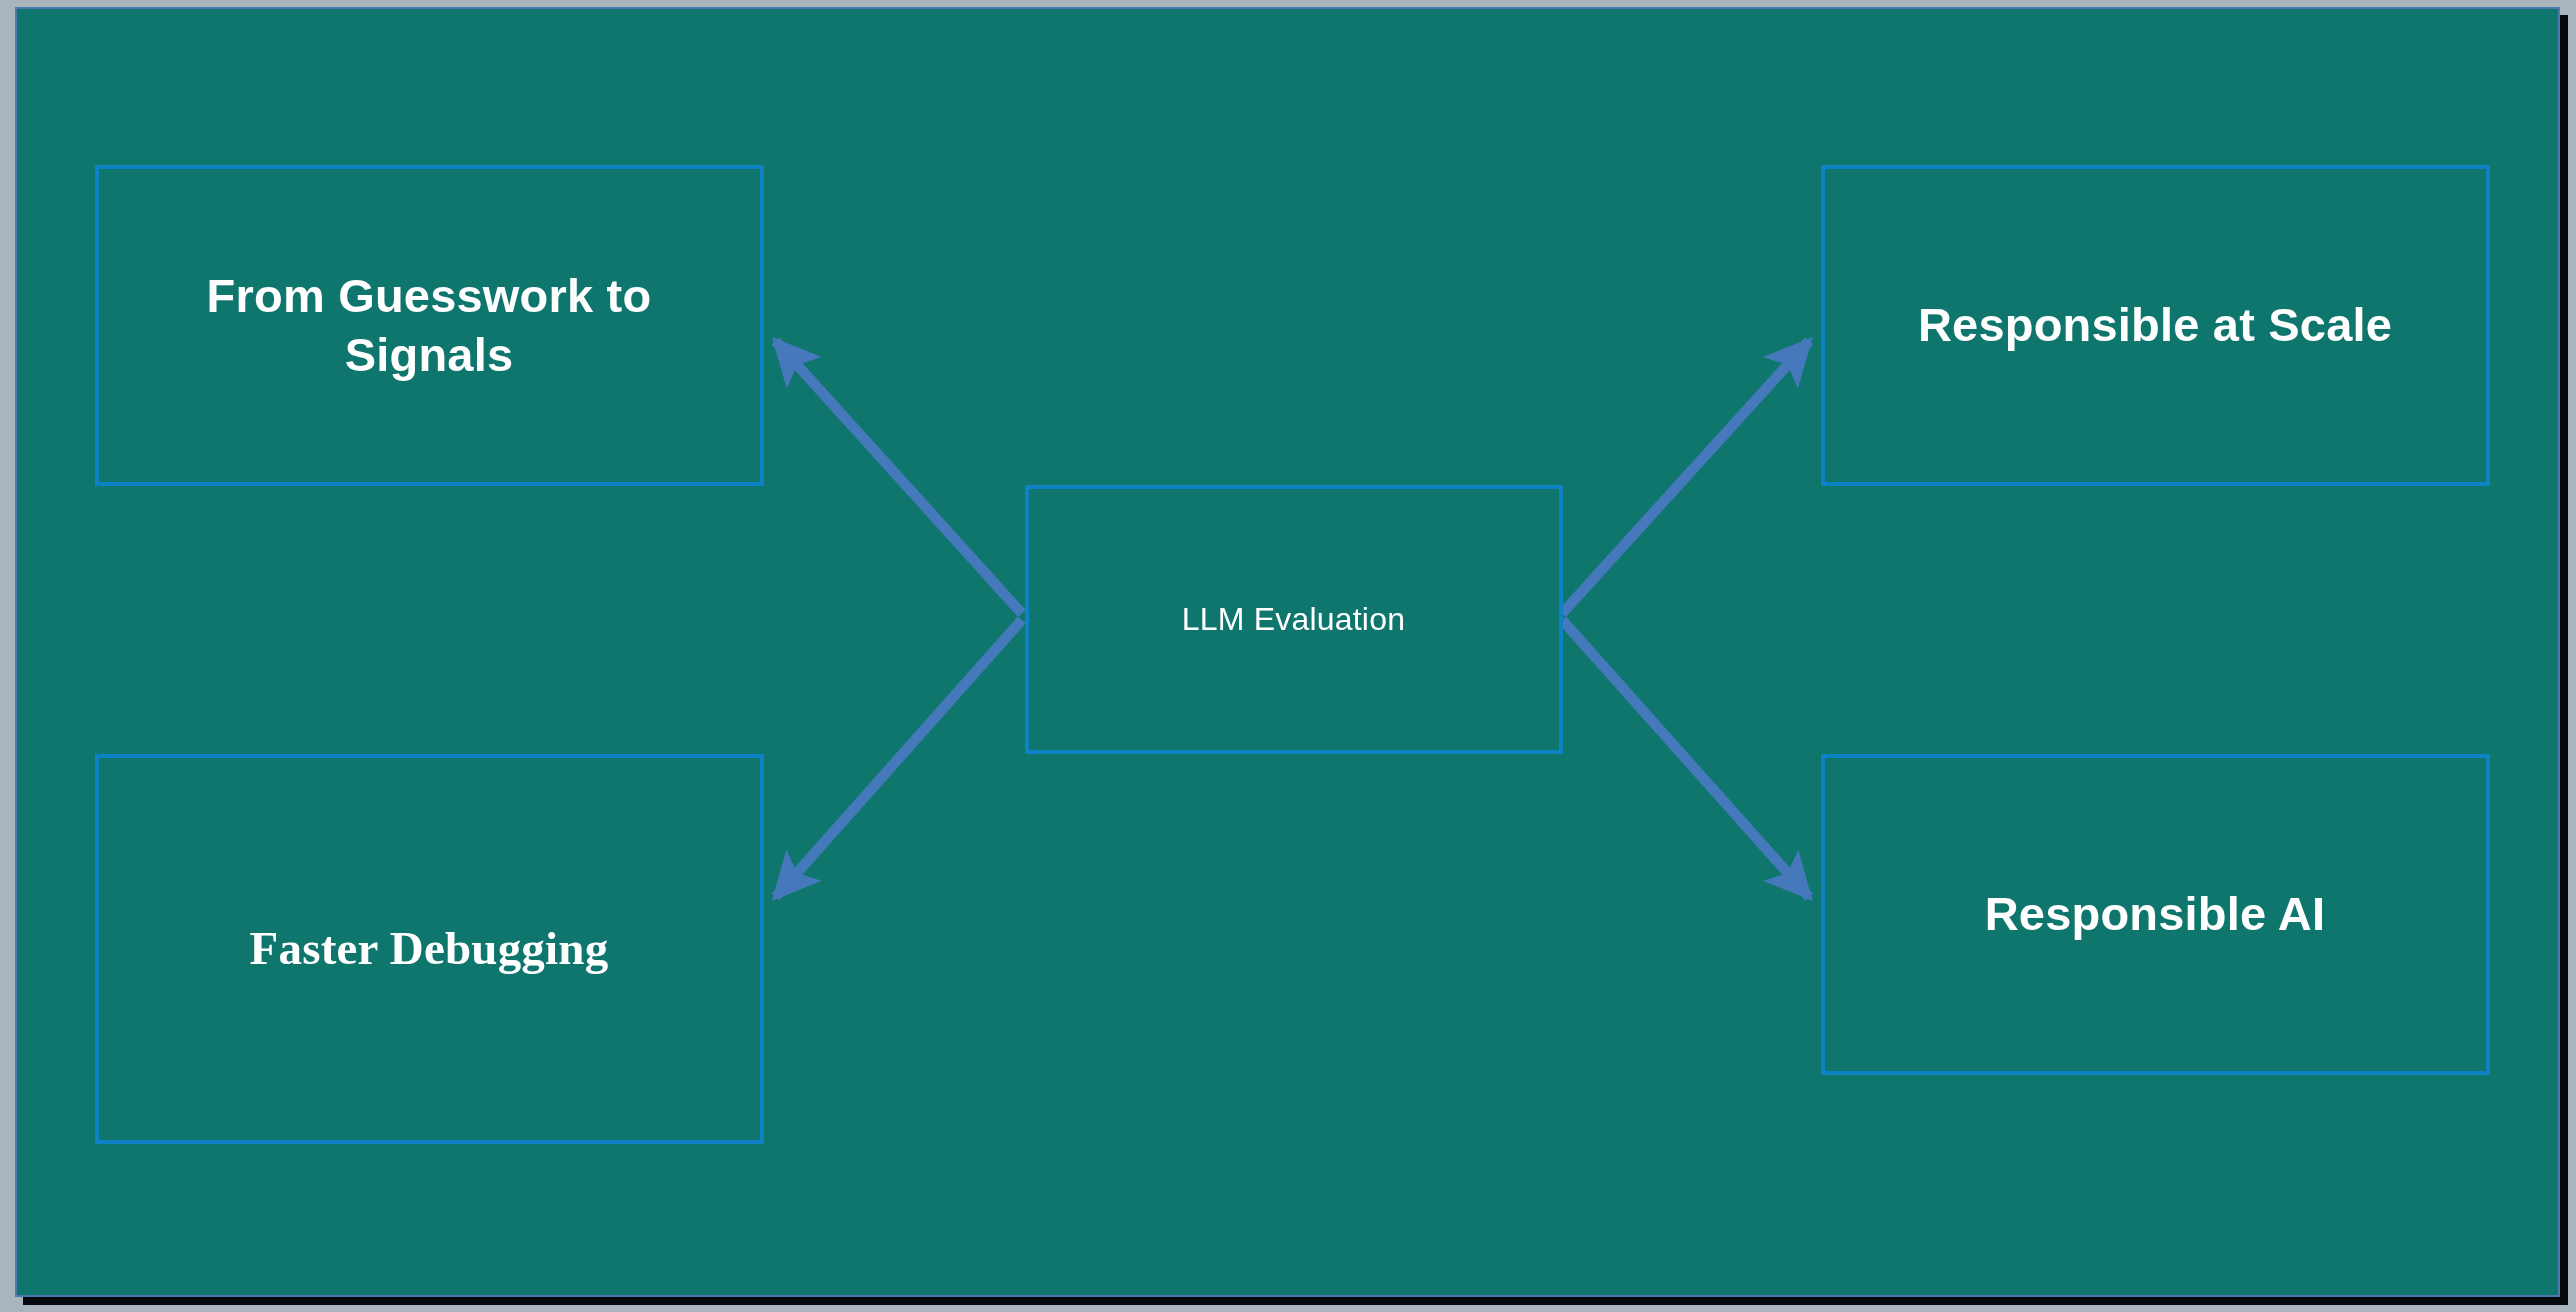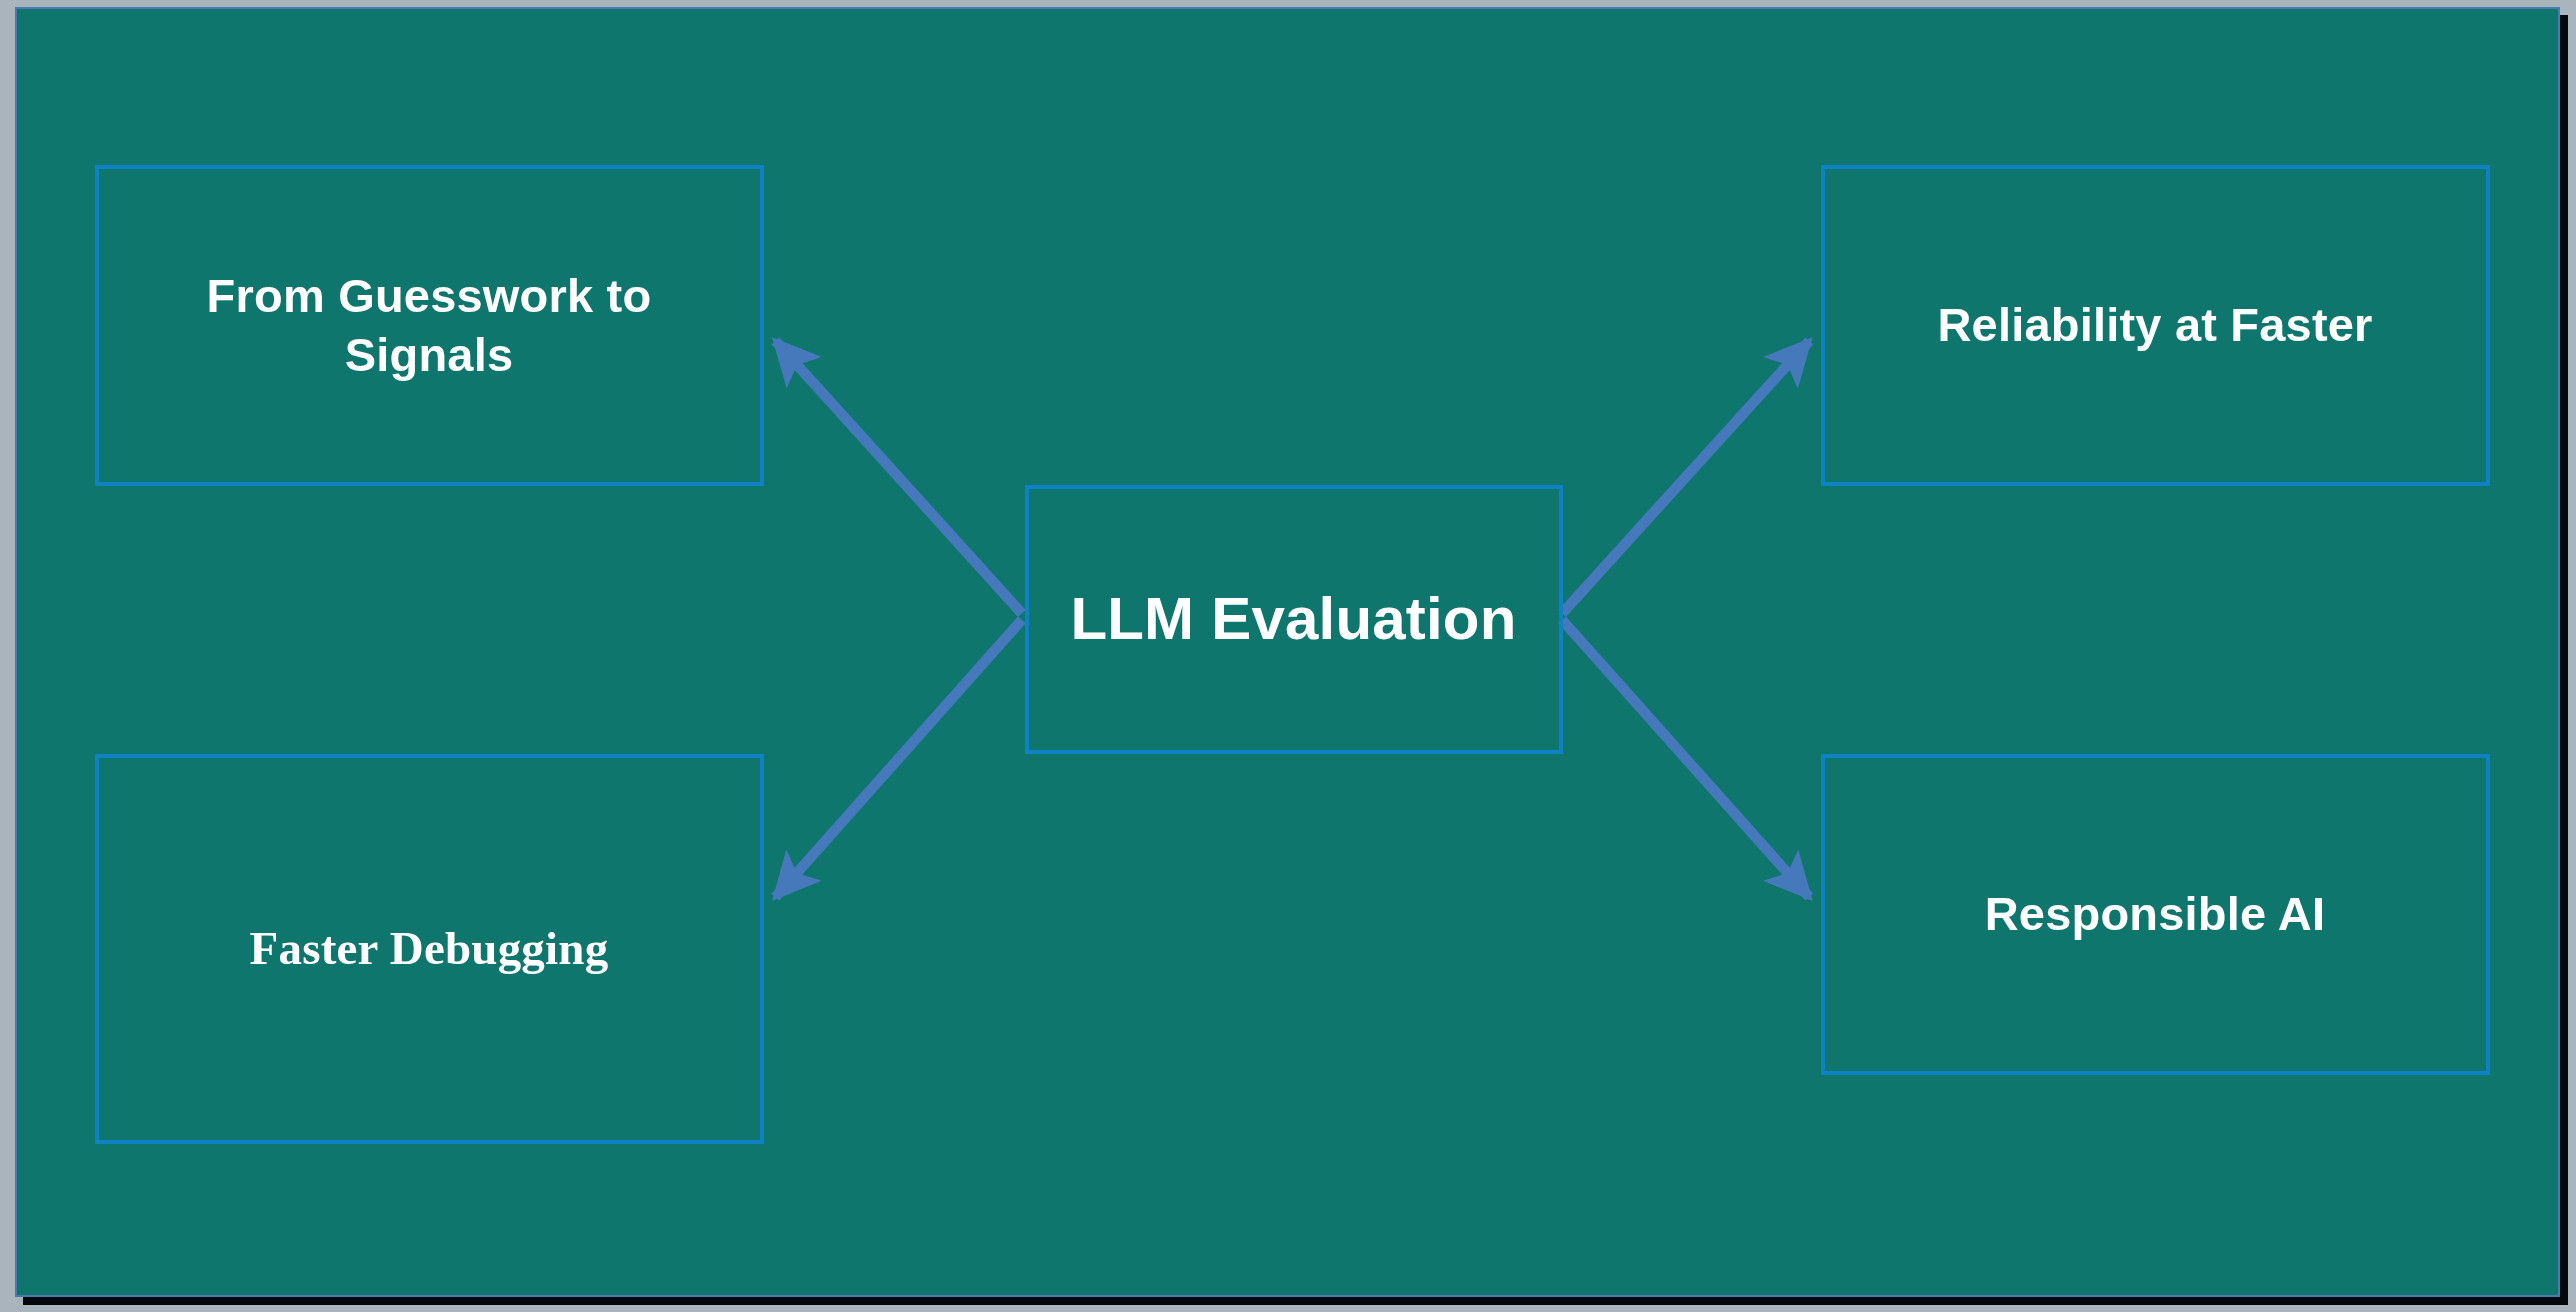--- a/index.html
+++ b/index.html
@@ -73,22 +73,22 @@
     font-family: Liberation Serif, serif;
   }
   
   #node-center {
     left: 1008px;
     top: 476px;
     width: 538px;
     height: 269px;
   }
   #node-center .node-label {
-    font-size: 60px;
-    font-weight: 700;
+    font-size: 32px;
+    font-weight: 400;
   }
   
   #node-reliability {
     left: 1804px;
     top: 156px;
     width: 669px;
     height: 321px;
   }
   
   #node-responsible {
@@ -126,21 +126,21 @@
 
   <div class="node" id="node-debugging">
     <span class="node-label">Faster Debugging</span>
   </div>
 
   <div class="node" id="node-center">
     <span class="node-label">LLM Evaluation</span>
   </div>
 
   <div class="node" id="node-reliability">
-    <span class="node-label">Reliability at Faster</span>
+    <span class="node-label">Responsible at Scale</span>
   </div>
 
   <div class="node" id="node-responsible">
     <span class="node-label">Responsible AI</span>
   </div>
 
 </div>
 
 
 </body></html>

